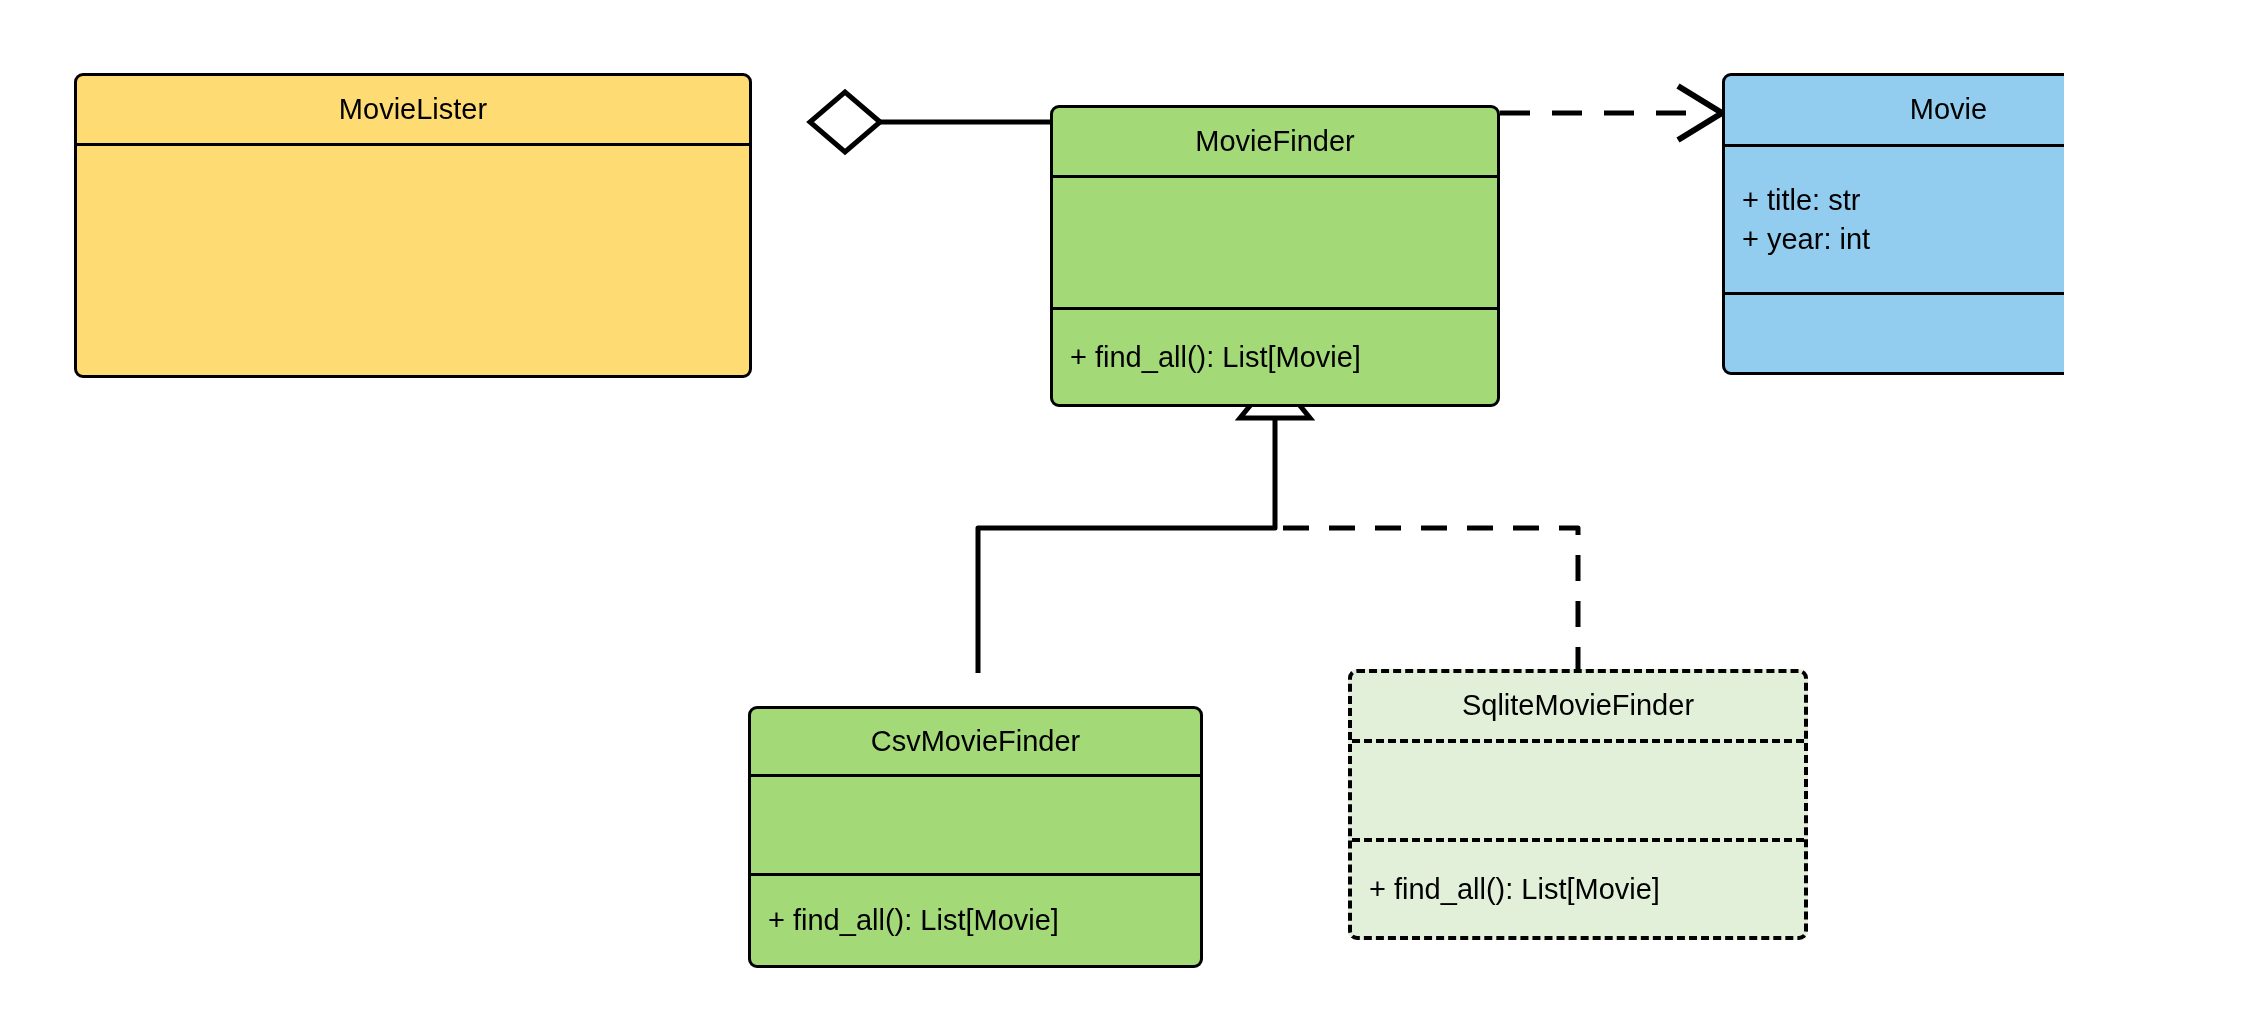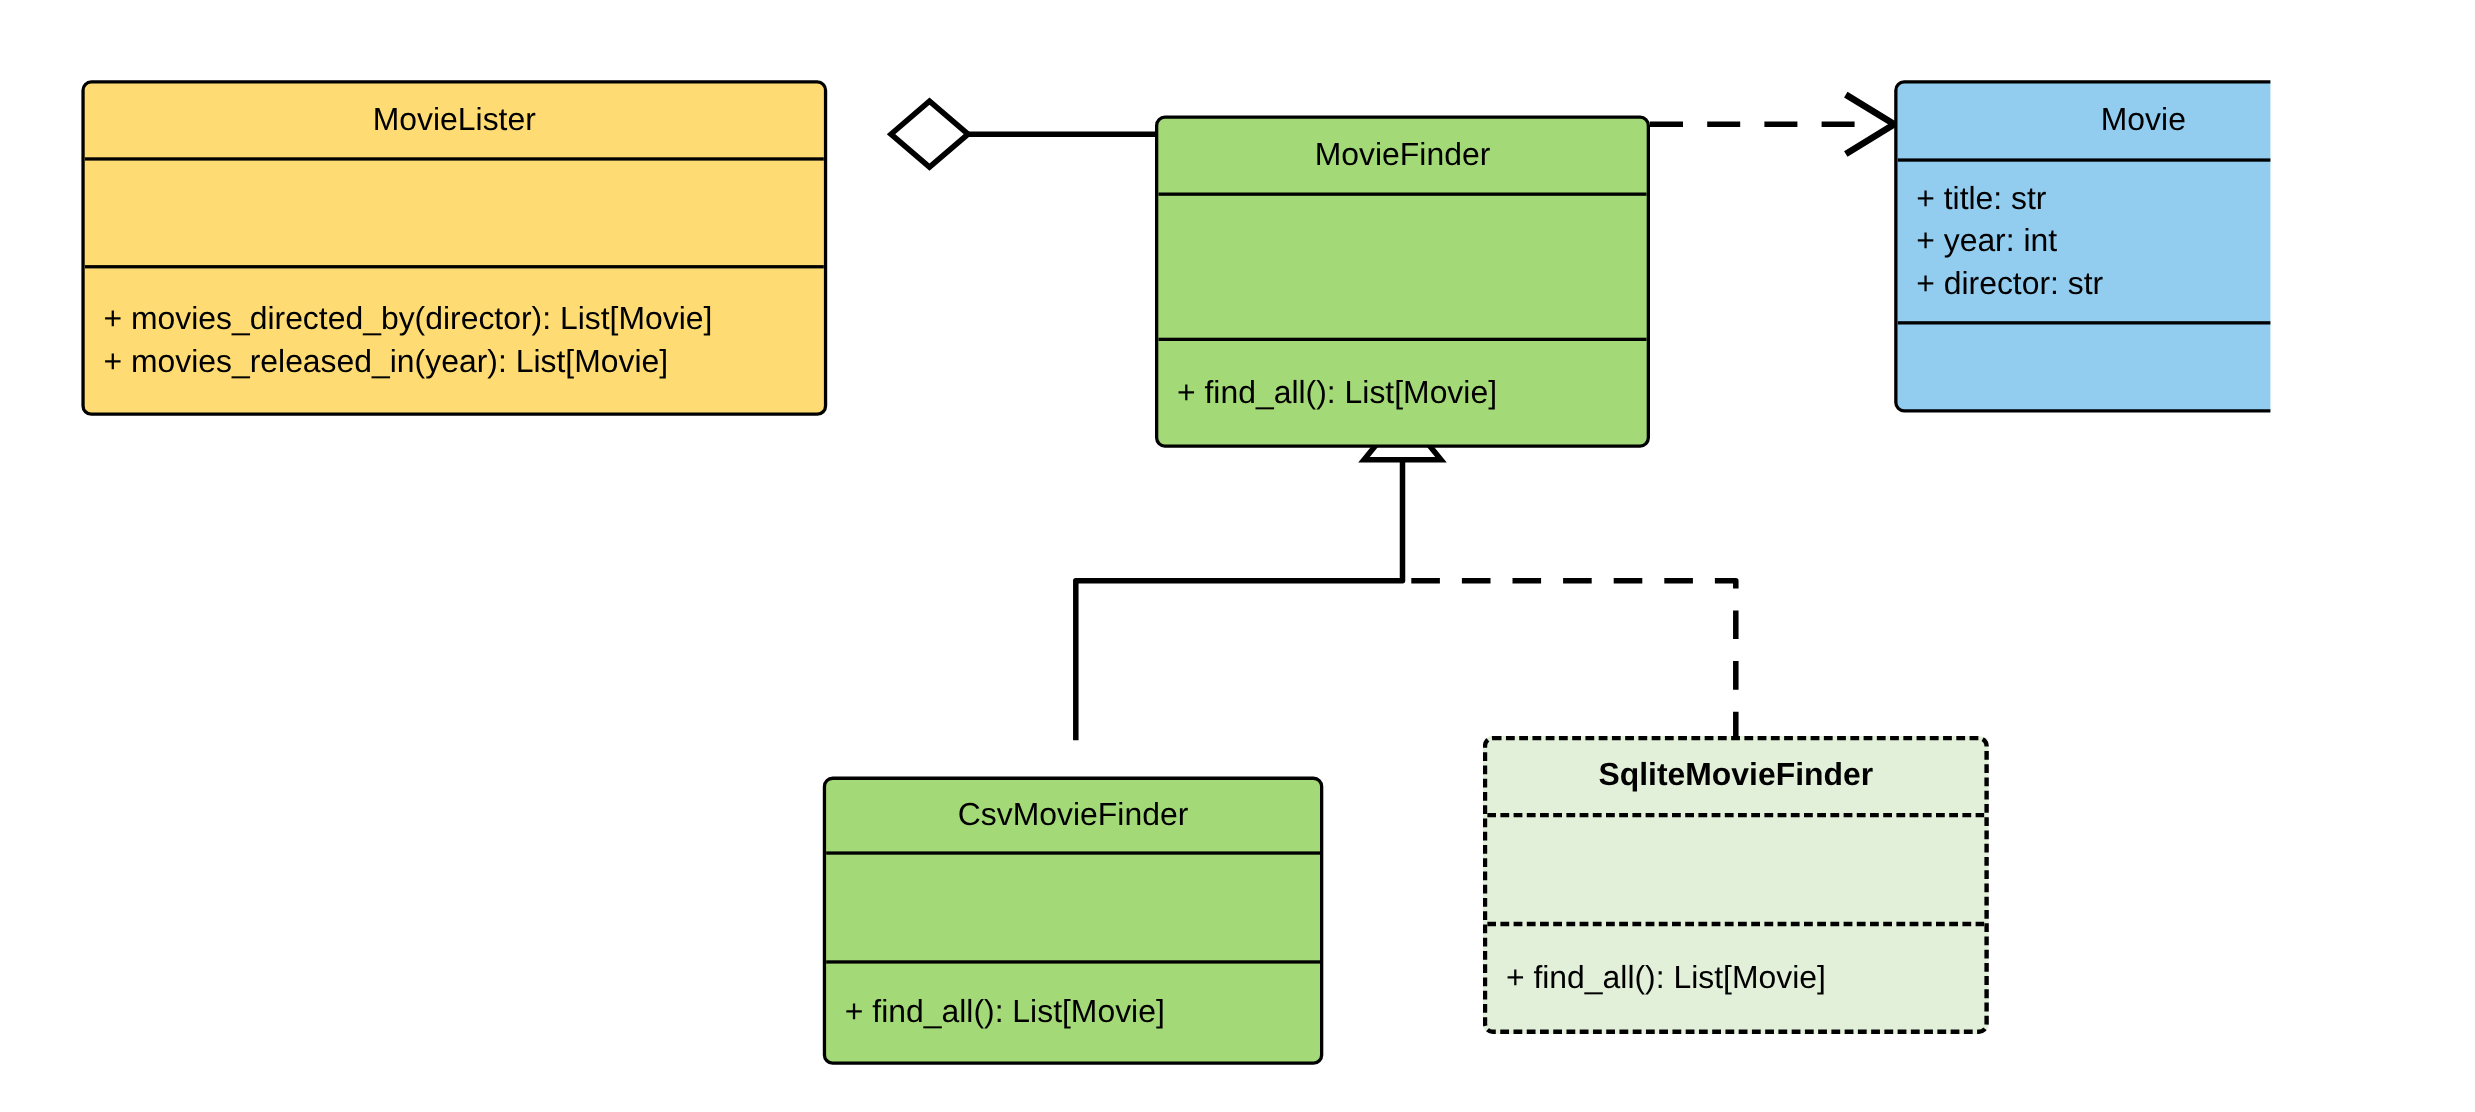--- a/index.html
+++ b/index.html
@@ -95,60 +95,55 @@
     </g>
 
     <polygon points="1275,375 1240,418 1310,418" fill="#ffffff" stroke="#000000" stroke-width="5" stroke-linejoin="miter"></polygon>
   </svg>
 
   <div class="uml-class" style="left:74px; top:73px; width:678px; height:305px; background:#FFDC73;">
     <div class="compartment" style="height:67px;">
       <div class="class-name">MovieLister</div>
     </div>
     <div class="compartment divided" style="height:98px;"></div>
-    <div class="compartment divided members-block" style="flex:1;">
-      <div class="member">+ movies_directed_by(director): List[Movie]</div>
-      <div class="member">+ movies_released_in(year): List[Movie]</div>
-    </div>
   </div>
 
   <div class="uml-class" style="left:1050px; top:73px; width:450px; height:302px; background:#A3D977;margin-top:32px;">
     <div class="compartment" style="height:67px;">
       <div class="class-name">MovieFinder</div>
     </div>
     <div class="compartment divided" style="height:132px;"></div>
     <div class="compartment divided members-block" style="flex:1;">
       <div class="member">+ find_all(): List[Movie]</div>
     </div>
   </div>
 
   <div class="uml-class" style="left:1722px; top:73px; width:453px; height:302px; background:#92CDF0;">
     <div class="compartment" style="height:68px;">
       <div class="class-name">Movie</div>
     </div>
     <div class="compartment divided members-block" style="height:148px;">
       <div class="member">+ title: str</div>
       <div class="member">+ year: int</div>
-      <div class="member">+ director: str</div>
     </div>
     <div class="compartment divided" style="flex:1;"></div>
   </div>
 
   <div class="uml-class" style="left:748px; top:706px; width:455px; height:262px; background:#A3D977;">
     <div class="compartment" style="height:65px;">
       <div class="class-name">CsvMovieFinder</div>
     </div>
     <div class="compartment divided" style="height:99px;"></div>
     <div class="compartment divided members-block" style="flex:1;">
       <div class="member">+ find_all(): List[Movie]</div>
     </div>
   </div>
 
   <div class="uml-class planned" style="left:1348px; top:669px; width:460px; height:271px; background:#E2F0D9;">
-    <div class="compartment" style="height:66px;font-weight:bold;">
+    <div class="compartment" style="height:66px;">
       <div class="class-name">SqliteMovieFinder</div>
     </div>
     <div class="compartment divided" style="height:99px;"></div>
     <div class="compartment divided members-block" style="flex:1;">
       <div class="member">+ find_all(): List[Movie]</div>
     </div>
   </div>
 
 </div>
 

